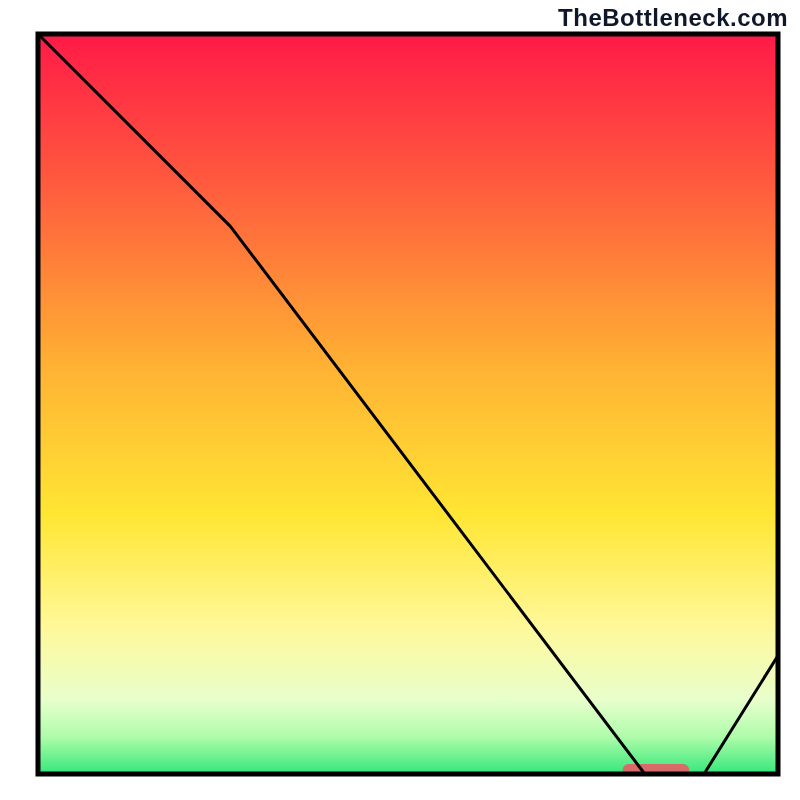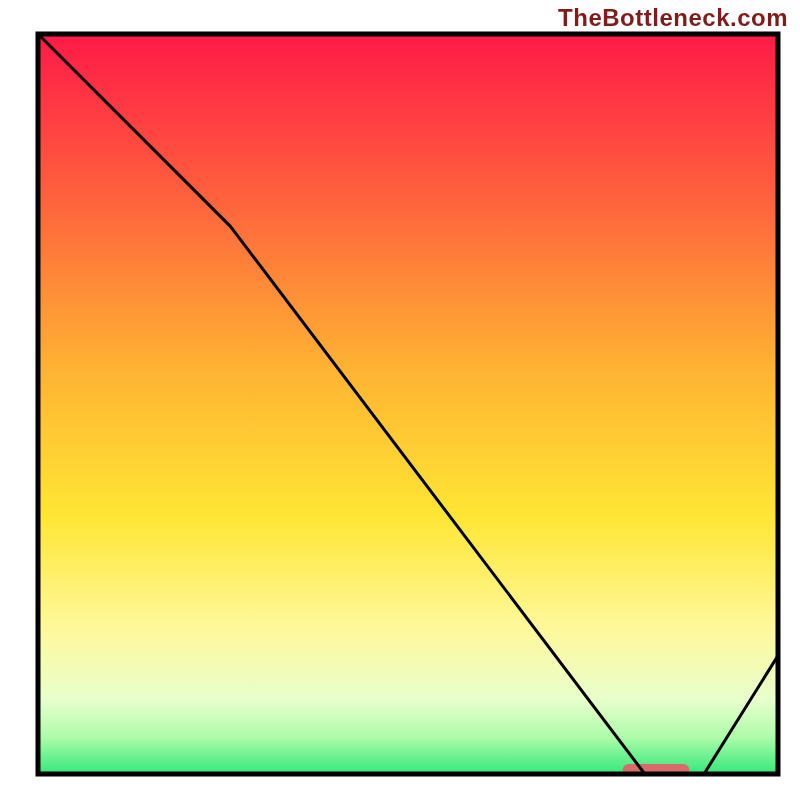--- a/index.html
+++ b/index.html
@@ -15,21 +15,21 @@
     position: relative;
     width: 800px;
     height: 800px;
   }
   .watermark {
     position: absolute;
     top: 4px;
     right: 12px;
     font-size: 24px;
     font-weight: bold;
-    color: #7f1d1d;
+    color: #0f172a;
     letter-spacing: 0.5px;
   }
   svg {
     display: block;
   }
 </style>
 </head>
 <body>
 
 <div class="container">

